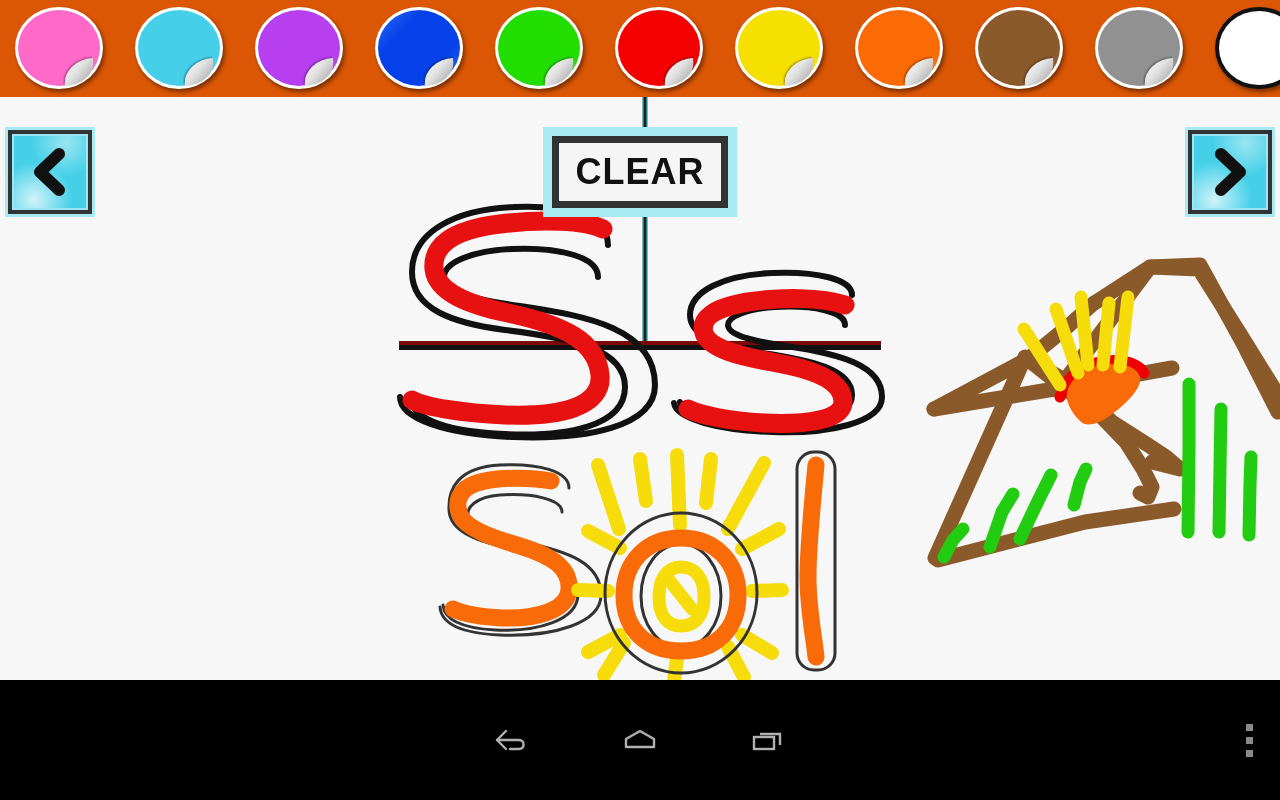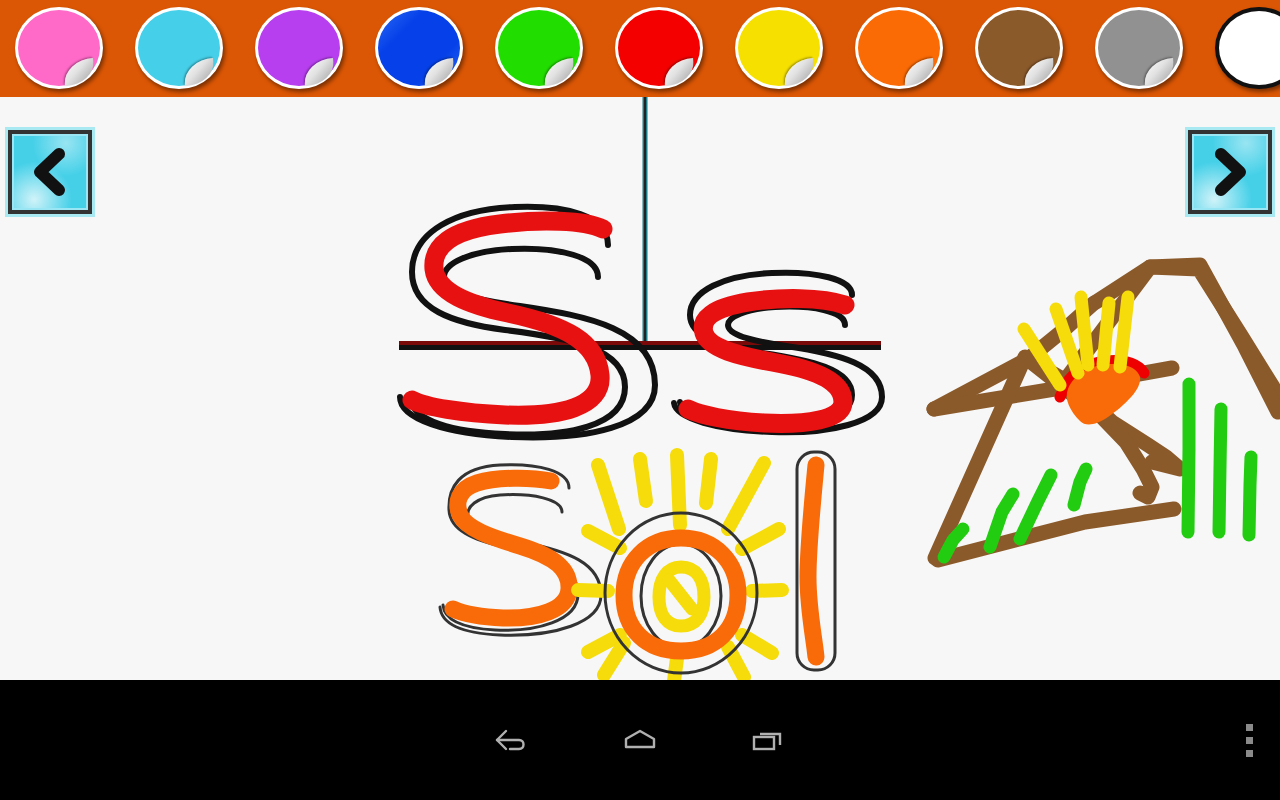--- a/index.html
+++ b/index.html
@@ -407,20 +407,27 @@
 
   <div id="btn-prev" class="navbtn">
     <div class="frame"></div>
     <div class="face">
       <svg width="44" height="48" viewBox="0 0 44 48">
         <path d="M31 6 L12 24 L31 42" fill="none" stroke="#111111" stroke-width="12" stroke-linecap="round" stroke-linejoin="round"></path>
       </svg>
     </div>
   </div>
 
+  <div id="btn-clear">
+    <div class="outer"></div>
+    <div class="mid"></div>
+    <div class="inner">
+      <span id="clear-label">CLEAR</span>
+    </div>
+  </div>
 
   <div id="btn-next" class="navbtn">
     <div class="frame"></div>
     <div class="face">
       <svg width="44" height="48" viewBox="0 0 44 48">
         <path d="M13 6 L32 24 L13 42" fill="none" stroke="#111111" stroke-width="12" stroke-linecap="round" stroke-linejoin="round"></path>
       </svg>
     </div>
   </div>
 

